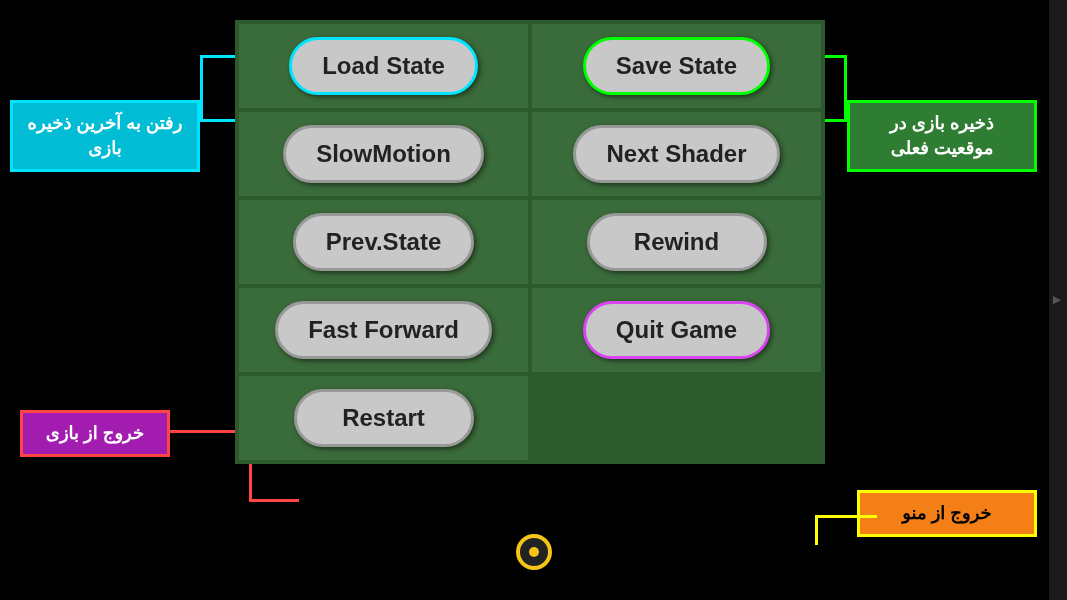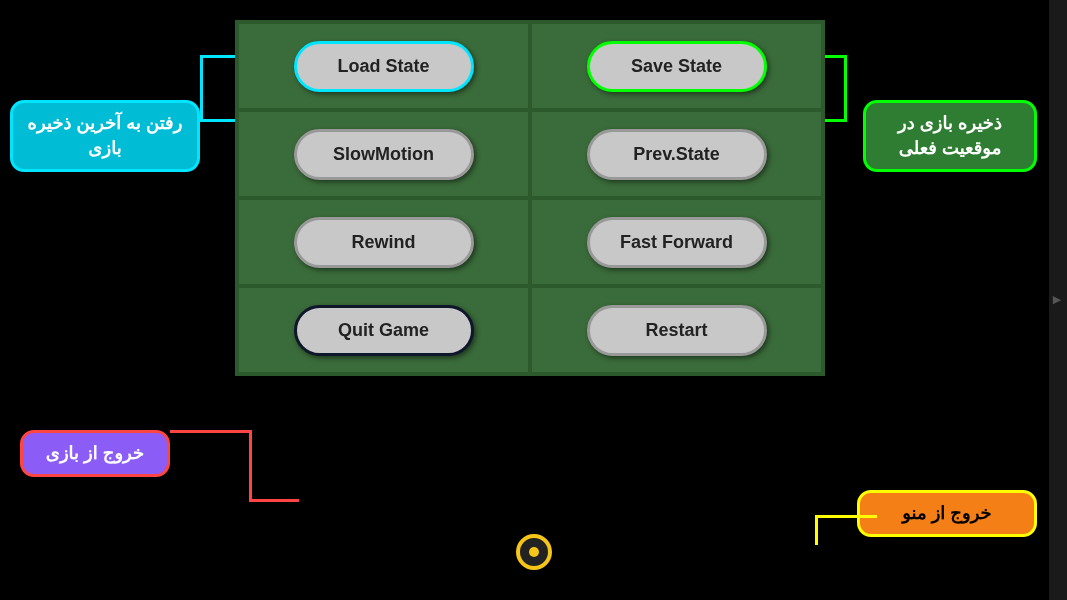--- a/index.html
+++ b/index.html
@@ -31,72 +31,71 @@
       align-items: center;
       justify-content: center;
       border: 2px solid #2d5a2d;
       height: 88px;
     }
 
     .btn {
       background: #c8c8c8;
       border-radius: 30px;
       padding: 12px 30px;
-      font-size: 18px;
+      font-size: 24px;
       font-weight: bold;
       color: #222;
       border: 3px solid #999;
       min-width: 180px;
       text-align: center;
       box-shadow: 2px 2px 5px rgba(0,0,0,0.5);
     }
 
     .btn-load {
       border: 3px solid #00e5ff;
       border-radius: 30px;
     }
 
     .btn-save {
       border: 3px solid #00ff00;
       border-radius: 30px;
     }
 
     .btn-quit {
-      border: 3px solid #0f172a;
+      border: 3px solid #d946ef;
       border-radius: 30px;
     }
 
     
     .callout {
       position: absolute;
       font-size: 18px;
       font-weight: bold;
       color: #fff;
       padding: 8px 14px;
-      border-radius: 14px;
+      border-radius: 0;
       border: 3px solid;
       text-align: center;
       line-height: 1.4;
       direction: rtl;
     }
 
     .callout-cyan {
       border-color: #00e5ff;
       background: #00bcd4;
     }
 
     .callout-green {
       border-color: #00ff00;
       background: #2e7d32;
     }
 
     .callout-red {
       border-color: #ff4444;
-      background: #8b5cf6;
-      margin-top: 20px;
+      background: #a21caf;
     }
 
     .callout-yellow {
       border-color: #ffff00;
       background: #f57f17;
     }
 
     
     .line-cyan-h {
       position: absolute;
@@ -179,21 +178,21 @@
 </head>
 <body>
 
 <div class="callout callout-cyan" style="left: 10px; top: 100px; width: 190px;">رفتن به آخرین
 ذخیره بازی</div>
 
 <div class="line-cyan-h" style="left: 200px; top: 119px; width: 50px;"></div>
 <div class="line-cyan-v" style="left: 200px; top: 55px; height: 64px;"></div>
 <div class="line-cyan-h" style="left: 200px; top: 55px; width: 55px;"></div>
 
-<div class="callout callout-green" style="right: 30px; top: 100px; width: 174px;">ذخیره بازی در
+<div class="callout callout-green" style="right: 30px; top: 100px; width: 190px;">ذخیره بازی در
 موقعیت فعلی</div>
 
 <div class="line-green-h" style="right: 220px; top: 119px; width: 50px;"></div>
 <div class="line-green-v" style="right: 220px; top: 55px; height: 64px;"></div>
 <div class="line-green-h" style="right: 220px; top: 55px; width: 50px;"></div>
 
 <div class="callout callout-red" style="left: 20px; top: 410px; width: 150px;">خروج از بازی</div>
 
 <div class="line-red-h" style="left: 170px; top: 430px; width: 80px;"></div>
 <div class="line-red-v" style="left: 249px; top: 430px; height: 70px;"></div>
@@ -209,20 +208,23 @@
   <div class="grid-cell">
     <div class="btn btn-load">Load State</div>
   </div>
   <div class="grid-cell">
     <div class="btn btn-save">Save State</div>
   </div>
 
   <div class="grid-cell">
     <div class="btn">SlowMotion</div>
   </div>
+  <div class="grid-cell">
+    <div class="btn">Next Shader</div>
+  </div>
 
   <div class="grid-cell">
     <div class="btn">Prev.State</div>
   </div>
 
   <div class="grid-cell">
     <div class="btn">Rewind</div>
   </div>
   <div class="grid-cell">
     <div class="btn">Fast Forward</div>

